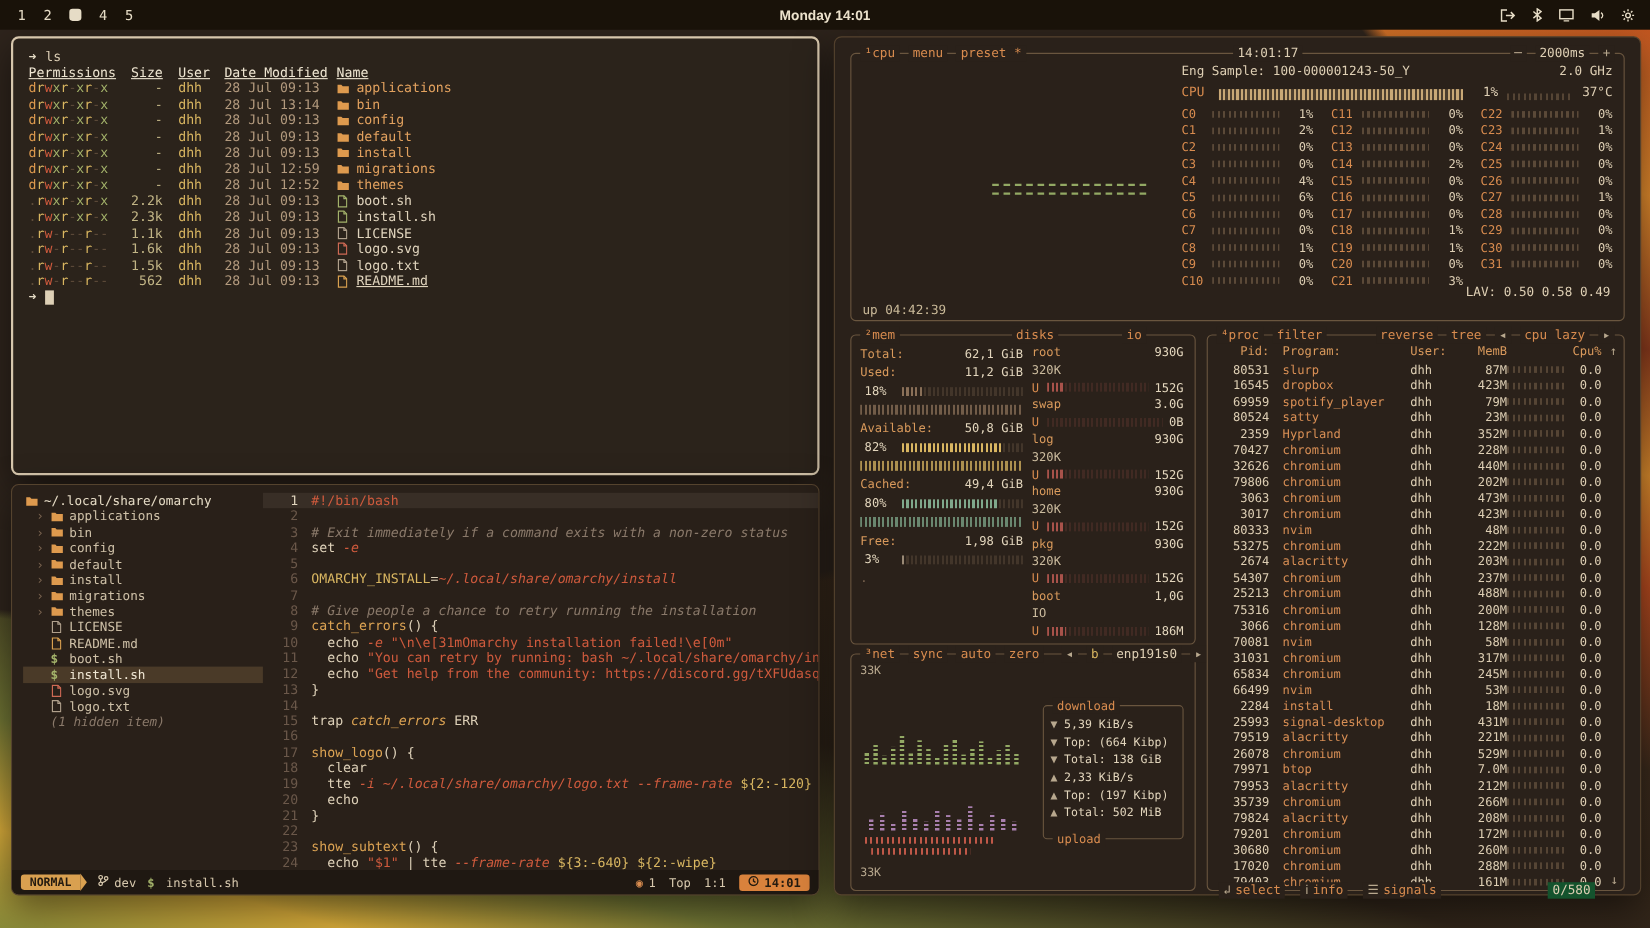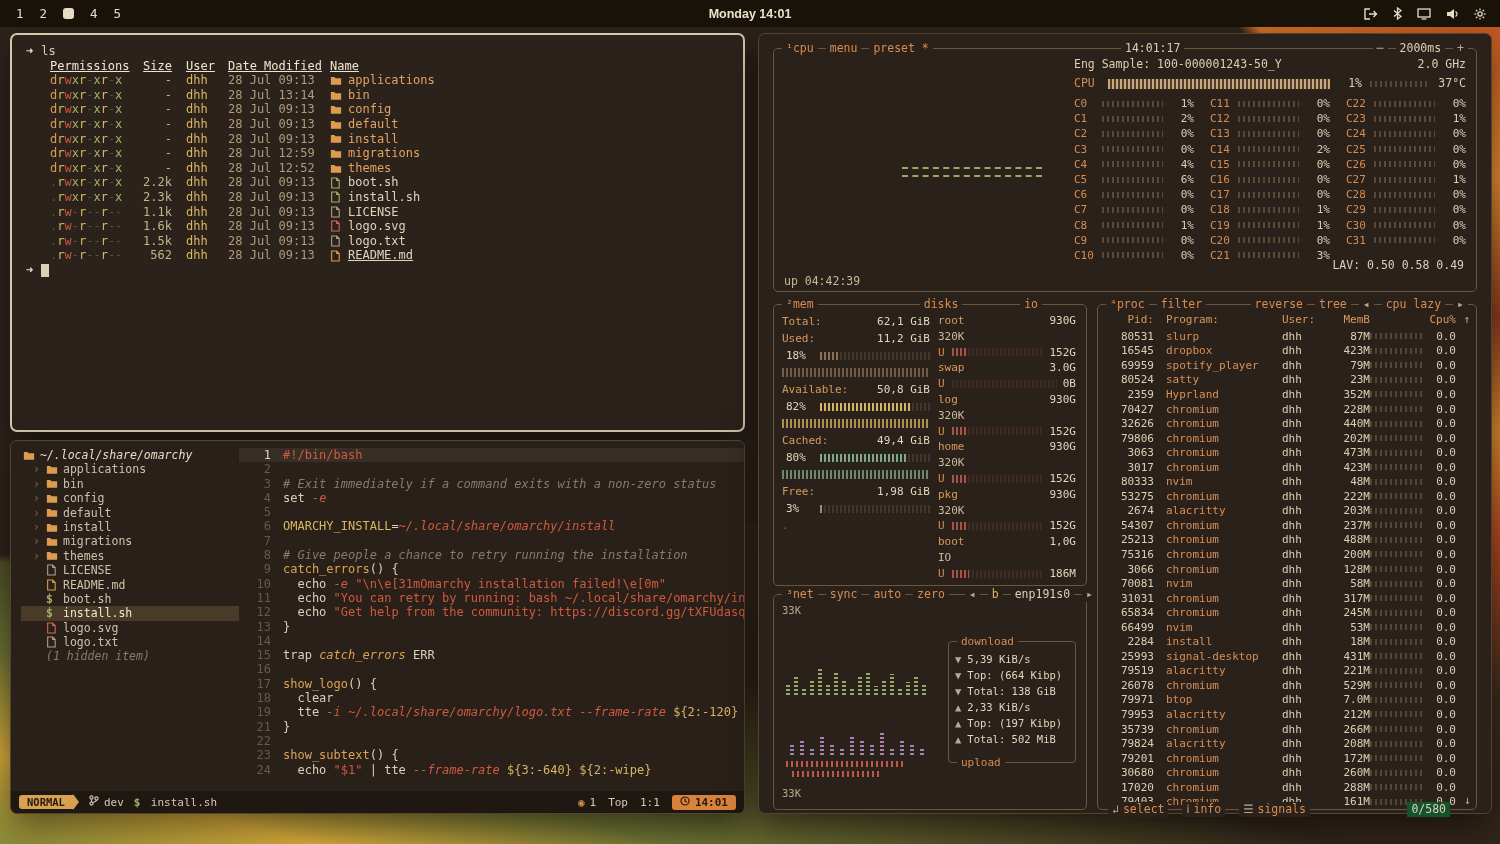--- a/index.html
+++ b/index.html
@@ -22,34 +22,34 @@
   .term{left:10px;top:33px;width:735px;height:399px;background:#2b231b;border:2px solid #d6c6ac;box-sizing:border-box;}
   .editor{left:10px;top:440px;width:735px;height:374px;background:#292019;border:1px solid #55432e;box-sizing:border-box;}
   .btop{left:758px;top:33px;width:734px;height:781px;background:#2a211a;border:1px solid #55432e;box-sizing:border-box;}
   
   .term-body{padding:9px 14px;font:12px/14.6px "DejaVu Sans Mono",monospace;color:#ded0b6;}
   .prompt-line{display:flex;align-items:center;gap:8px;height:14.6px;}
   .prompt-arrow{color:#e6dcc6;}
   .cursor-block{width:8px;height:13px;background:#ded0b6;display:inline-block;}
   .ls-header,.ls-row{display:flex;height:14.6px;align-items:center;}
   .lsh{color:#efe6d2;text-decoration:underline;}
-  .c-perm{width:82px;flex:none;margin-left:24px;}
+  .c-perm{width:82px;flex:none;}
   .c-size{width:40px;flex:none;text-align:right;margin-right:14px;}
   .c-user{width:34px;flex:none;margin-right:8px;}
   .c-date{width:102px;flex:none;}
   .c-name{flex:1;display:flex;align-items:center;gap:6px;}
   .p-d{color:#de9a4e}.p-r{color:#d9b661}.p-w{color:#cf5a3d}.p-x{color:#a3b26a}.p-dim{color:#5f4c3a}
   .sz{color:#c2b586}.usr{color:#d9b661}.dt2{color:#b39a7e}
   .nm-dir{color:#e3a25f}.nm-file{color:#e0d4bd}.nm-ul{text-decoration:underline;}
   .fic{display:inline-flex;width:12px;}
   
   .editor-main{display:flex;height:351px;overflow:hidden;}
   .tree{width:218px;flex:none;padding:7px 0 0 10px;font:11.5px/14.4px "DejaVu Sans Mono",monospace;color:#cfc1a8;}
   .tree-row{display:flex;align-items:center;gap:5px;height:14.4px;padding-left:12px;white-space:nowrap;}
-  .tree-row.root{padding-left:2px;color:#e6dcc6;font-style:italic;}
+  .tree-row.root{padding-left:2px;color:#e6dcc6;}
   .tree-row.selected{background:#4a3a28;color:#f0e7d4;}
   .chev{color:#7a6450;width:8px;flex:none;}
   .slot{width:8px;flex:none;}
   .t-note{font-style:italic;color:#8a796a;}
   .dollar{color:#a3b26a;font-weight:bold;width:12px;}
   .code{flex:1;padding-top:7px;font:12px/14.3px "DejaVu Sans Mono",monospace;overflow:hidden;}
   .code-line{display:flex;height:14.3px;white-space:pre;}
   .code-line.cursorline{background:rgba(240,220,190,.08);}
   .gutter{width:32px;flex:none;text-align:right;padding-right:12px;color:#6b584a;}
   .cursorline .gutter{color:#e0d4bd;}
@@ -76,21 +76,21 @@
   .btl.value{color:#decfb4;}
   .btl.dim{color:#b8a88e;}
   .spacer{flex:1;}
   .sp90{width:86px;}
   
   .cpu-graph{position:absolute;left:8px;top:20px;width:262px;bottom:26px;}
   .dash{position:absolute;width:140px;border-top:2px dashed #93a964;left:120px;}
   .d1{top:98px}.d2{top:106px}
   .cpu-right{position:absolute;left:278px;right:10px;top:8px;margin-left:22px;}
   .cpu-mrow{display:flex;color:#decfb4;}
-  .cpu-trow{display:flex;align-items:center;margin-top:4px;}
+  .cpu-trow{display:flex;align-items:flex-end;margin-top:4px;}
   .cpu-label{color:#d98c4f;width:34px;flex:none;}
   .cpu-meter{width:222px;height:10px;flex:none;background:repeating-linear-gradient(90deg,#c9a876 0 2px,rgba(201,168,118,.22) 2px 4px);}
   .cpu-pct{width:32px;text-align:right;flex:none;}
   .cpu-lead{flex:1;height:6px;margin:0 8px;background:repeating-linear-gradient(90deg,rgba(150,122,92,.4) 0 2px,transparent 2px 5px);}
   .cores{display:grid;grid-template-columns:repeat(3,1fr);column-gap:16px;grid-auto-flow:column;grid-template-rows:repeat(11,15.2px);margin-top:5px;}
   .core{display:flex;align-items:center;font-size:11px;}
   .core .cl{color:#d98c4f;width:28px;flex:none;}
   .core .cm2{flex:1;height:6px;margin-right:5px;background:repeating-linear-gradient(90deg,rgba(150,122,92,.45) 0 2px,transparent 2px 5px);}
   .core .cp{width:26px;text-align:right;color:#decfb4;flex:none;}
   .cpu-up{position:absolute;left:10px;bottom:2px;color:#c9b998;}
@@ -548,20 +548,21 @@
           <div class="code-line"><span class="gutter">10</span><span><span class="tok-pl">  echo </span><span class="tok-flag">-e </span><span class="tok-str">"\n\e[31mOmarchy installation failed!\e[0m"</span></span></div>
           <div class="code-line"><span class="gutter">11</span><span><span class="tok-pl">  echo </span><span class="tok-str">"You can retry by running: bash ~/.local/share/omarchy/inst</span></span></div>
           <div class="code-line"><span class="gutter">12</span><span><span class="tok-pl">  echo </span><span class="tok-str">"Get help from the community: https://discord.gg/tXFUdasqhY</span></span></div>
           <div class="code-line"><span class="gutter">13</span><span><span class="tok-pl">}</span></span></div>
           <div class="code-line"><span class="gutter">14</span><span></span></div>
           <div class="code-line"><span class="gutter">15</span><span><span class="tok-pl">trap </span><span class="tok-fnref">catch_errors</span><span class="tok-pl"> ERR</span></span></div>
           <div class="code-line"><span class="gutter">16</span><span></span></div>
           <div class="code-line"><span class="gutter">17</span><span><span class="tok-fn">show_logo</span><span class="tok-pl">() {</span></span></div>
           <div class="code-line"><span class="gutter">18</span><span><span class="tok-pl">  clear</span></span></div>
           <div class="code-line"><span class="gutter">19</span><span><span class="tok-pl">  tte </span><span class="tok-flag">-i </span><span class="tok-path">~/.local/share/omarchy/logo.txt </span><span class="tok-flag">--frame-rate </span><span class="tok-var2">${2:-120}</span><span class="tok-var2"> ${</span></span></div>
+          <div class="code-line"><span class="gutter">20</span><span><span class="tok-pl">  echo</span></span></div>
           <div class="code-line"><span class="gutter">21</span><span><span class="tok-pl">}</span></span></div>
           <div class="code-line"><span class="gutter">22</span><span></span></div>
           <div class="code-line"><span class="gutter">23</span><span><span class="tok-fn">show_subtext</span><span class="tok-pl">() {</span></span></div>
           <div class="code-line"><span class="gutter">24</span><span><span class="tok-pl">  echo </span><span class="tok-str">"$1"</span><span class="tok-pl"> | </span><span class="tok-pl">tte </span><span class="tok-flag">--frame-rate </span><span class="tok-var2">${3:-640} ${2:-wipe}</span></span></div>
         </div>
     </div>
     <footer class="statusline">
       <span class="mode">NORMAL</span>
       <span class="tri"></span>
       <span class="sl-seg">

